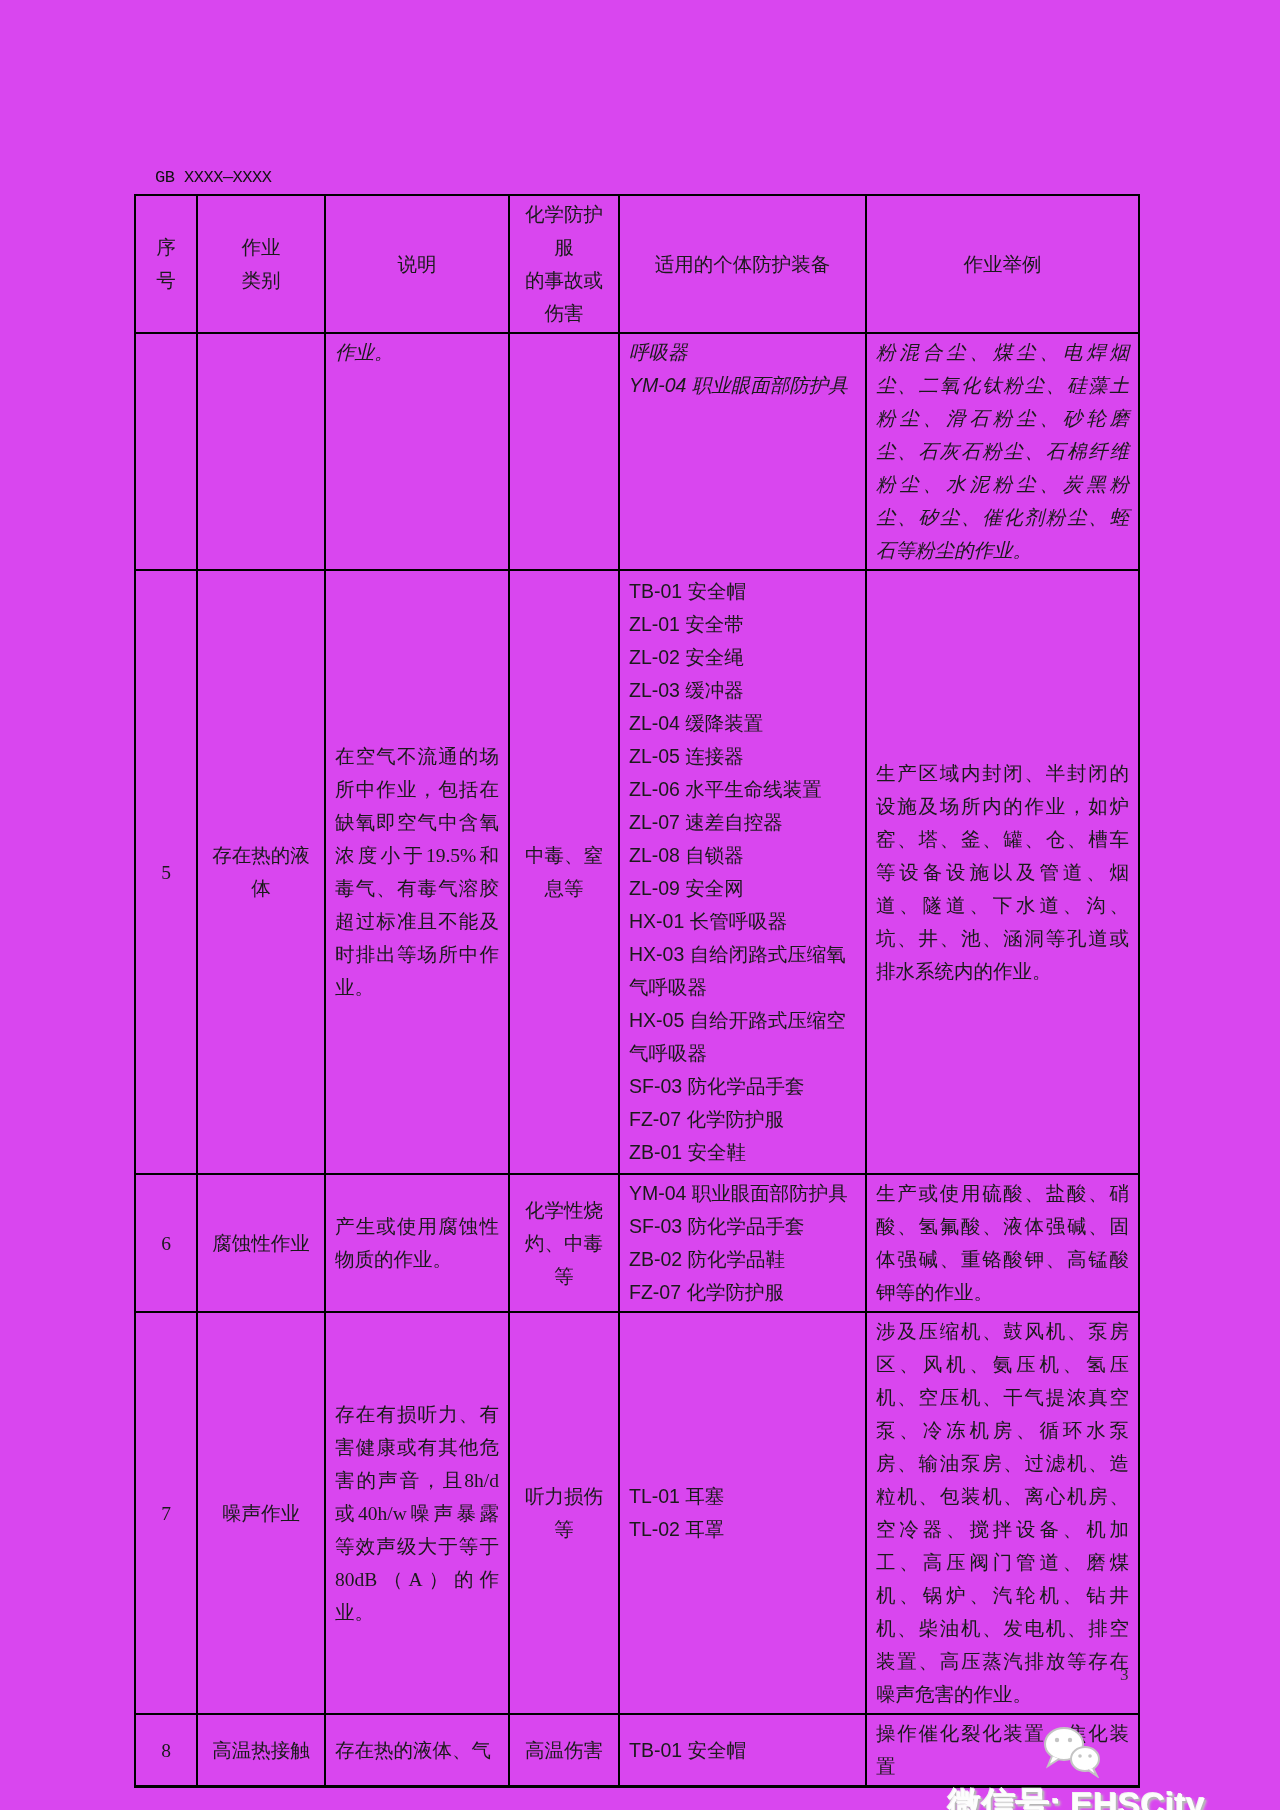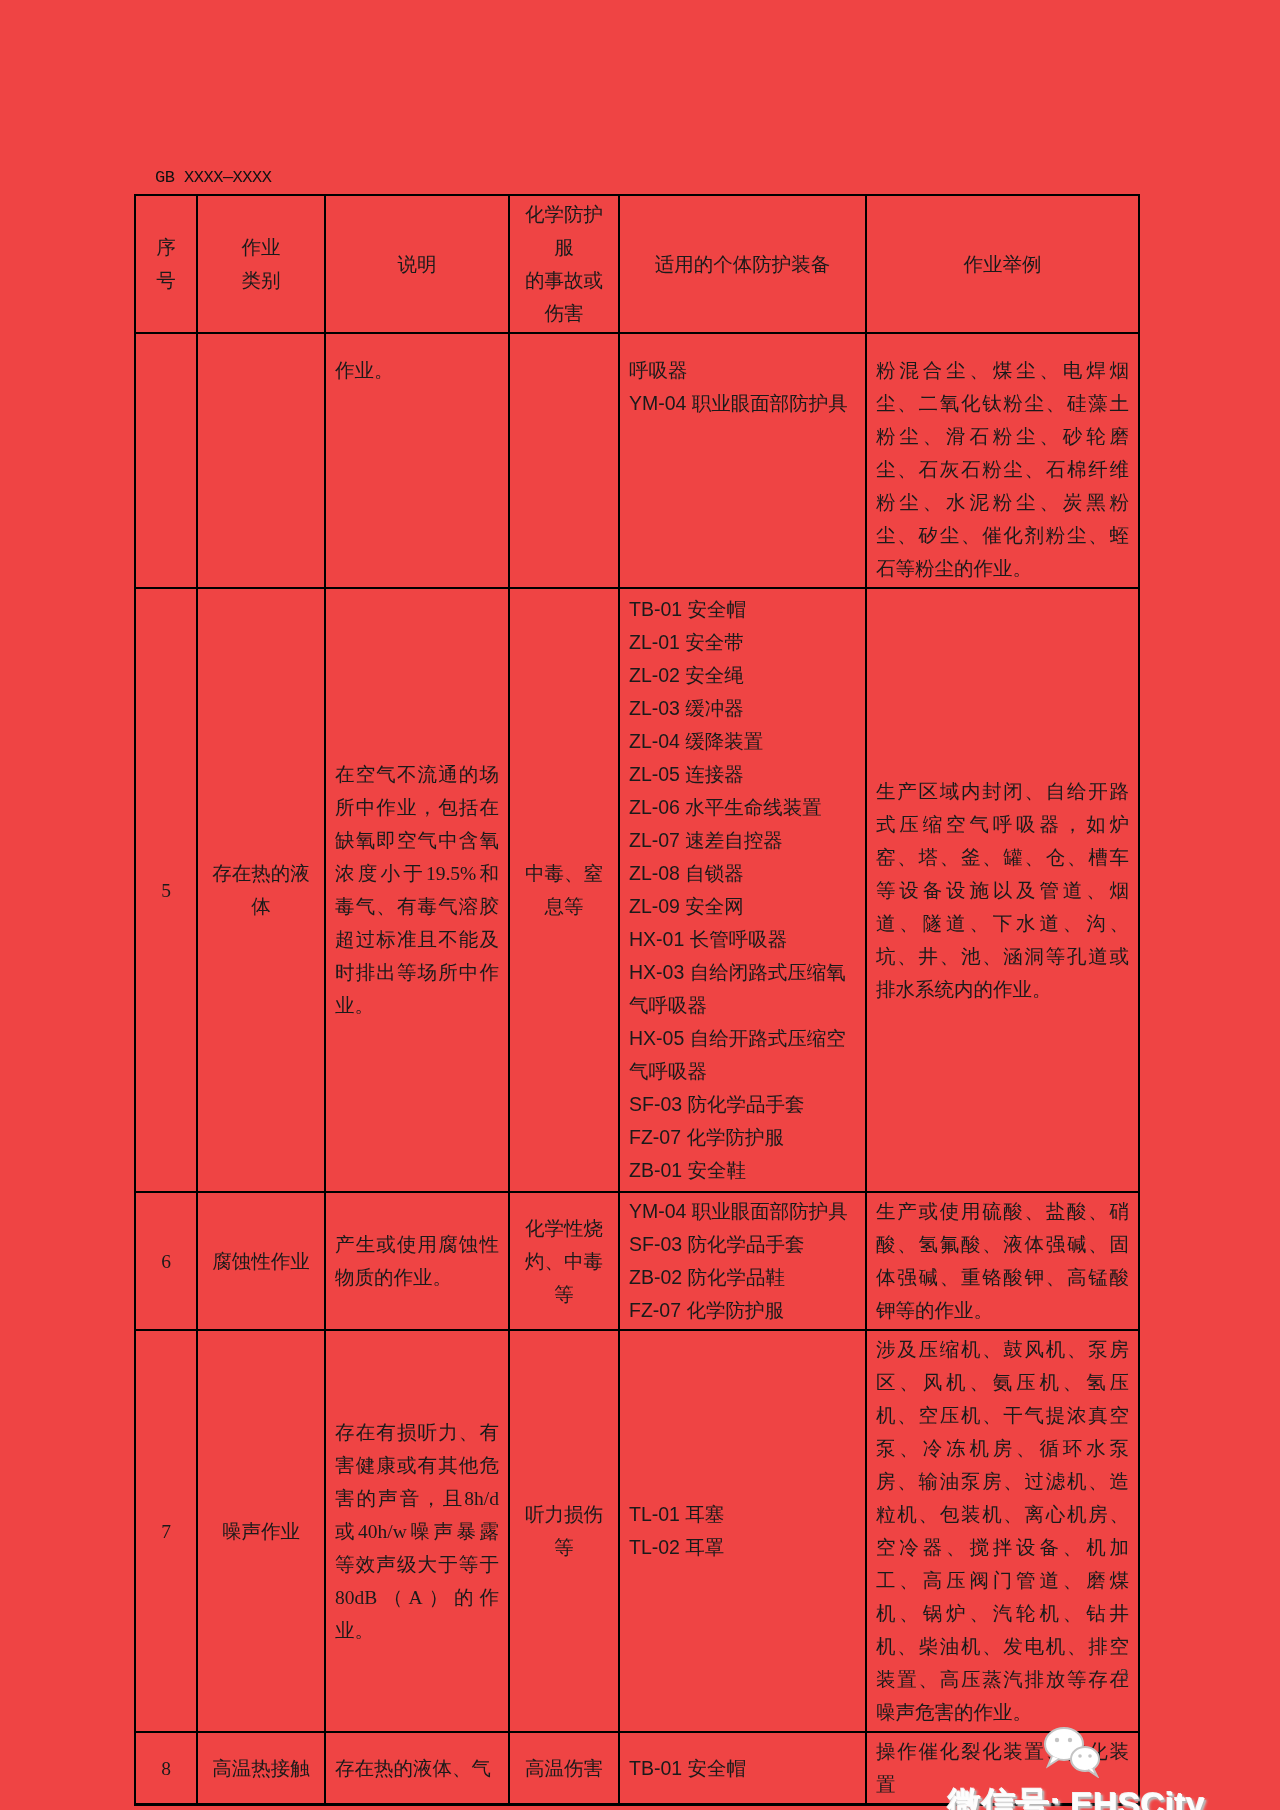--- a/index.html
+++ b/index.html
@@ -4,21 +4,21 @@
 <style>
   * { margin:0; padding:0; box-sizing:border-box; }
   html,body { background:#ffffff; }
   body {
     width:1280px; height:1810px;
     font-family:"Liberation Serif", serif;
     color:#1a1a1a;
     position:relative;
     overflow:hidden;
   }
-  .page { position:relative; width:1280px; height:1810px; background:#ef4444; }
+  .page { position:relative; width:1280px; height:1810px; background:#d946ef; }
 
   .doc-code {
     position:absolute; left:155px; top:168px;
     font-family:"Liberation Mono", monospace;
     font-size:17px; letter-spacing:-0.5px; color:#111;
     white-space:nowrap;
   }
 
   table.std {
     position:absolute; left:134px; top:194px;
@@ -49,21 +49,21 @@
   td.c-haz { text-align:center; padding:2px 10px; }
   td.c-desc { text-align:justify; text-justify:inter-ideograph; padding:2px 8px; }
   td.c-ppe {
     text-align:left; white-space:pre-line;
     font-family:"Liberation Sans", sans-serif;
     font-size:18.5px;
     padding:2px 8px;
   }
   td.c-ex { text-align:justify; text-justify:inter-ideograph; padding:2px 9px; }
 
-  tr.tr-r0 td { vertical-align:top; padding-top:20px; }
+  tr.tr-r0 td { vertical-align:top; padding-top:2px;font-style:italic; }
   td.v-top { vertical-align:top; padding-top:3px; }
 
   .page-number {
     position:absolute; left:1120px; top:1665px;
     font-size:17px; color:#333;
   }
 
   .watermark {
     position:absolute; left:940px; top:1722px;
     display:flex; align-items:center;
@@ -133,21 +133,21 @@
 ZL-06  水平生命线装置
 ZL-07  速差自控器
 ZL-08  自锁器
 ZL-09  安全网
 HX-01  长管呼吸器
 HX-03  自给闭路式压缩氧气呼吸器
 HX-05  自给开路式压缩空气呼吸器
 SF-03  防化学品手套
 FZ-07  化学防护服
 ZB-01  安全鞋</td>
-        <td class="c-ex">生产区域内封闭、自给开路式压缩空气呼吸器，如炉窑、塔、釜、罐、仓、槽车等设备设施以及管道、烟道、隧道、下水道、沟、坑、井、池、涵洞等孔道或排水系统内的作业。</td>
+        <td class="c-ex">生产区域内封闭、半封闭的设施及场所内的作业，如炉窑、塔、釜、罐、仓、槽车等设备设施以及管道、烟道、隧道、下水道、沟、坑、井、池、涵洞等孔道或排水系统内的作业。</td>
       </tr>
 
       <tr class="tr-r2">
         <td class="c-seq">6</td>
         <td class="c-cat">腐蚀性作业</td>
         <td class="c-desc">产生或使用腐蚀性物质的作业。</td>
         <td class="c-haz">化学性烧灼、中毒等</td>
         <td class="c-ppe">YM-04  职业眼面部防护具
 SF-03  防化学品手套
 ZB-02  防化学品鞋

